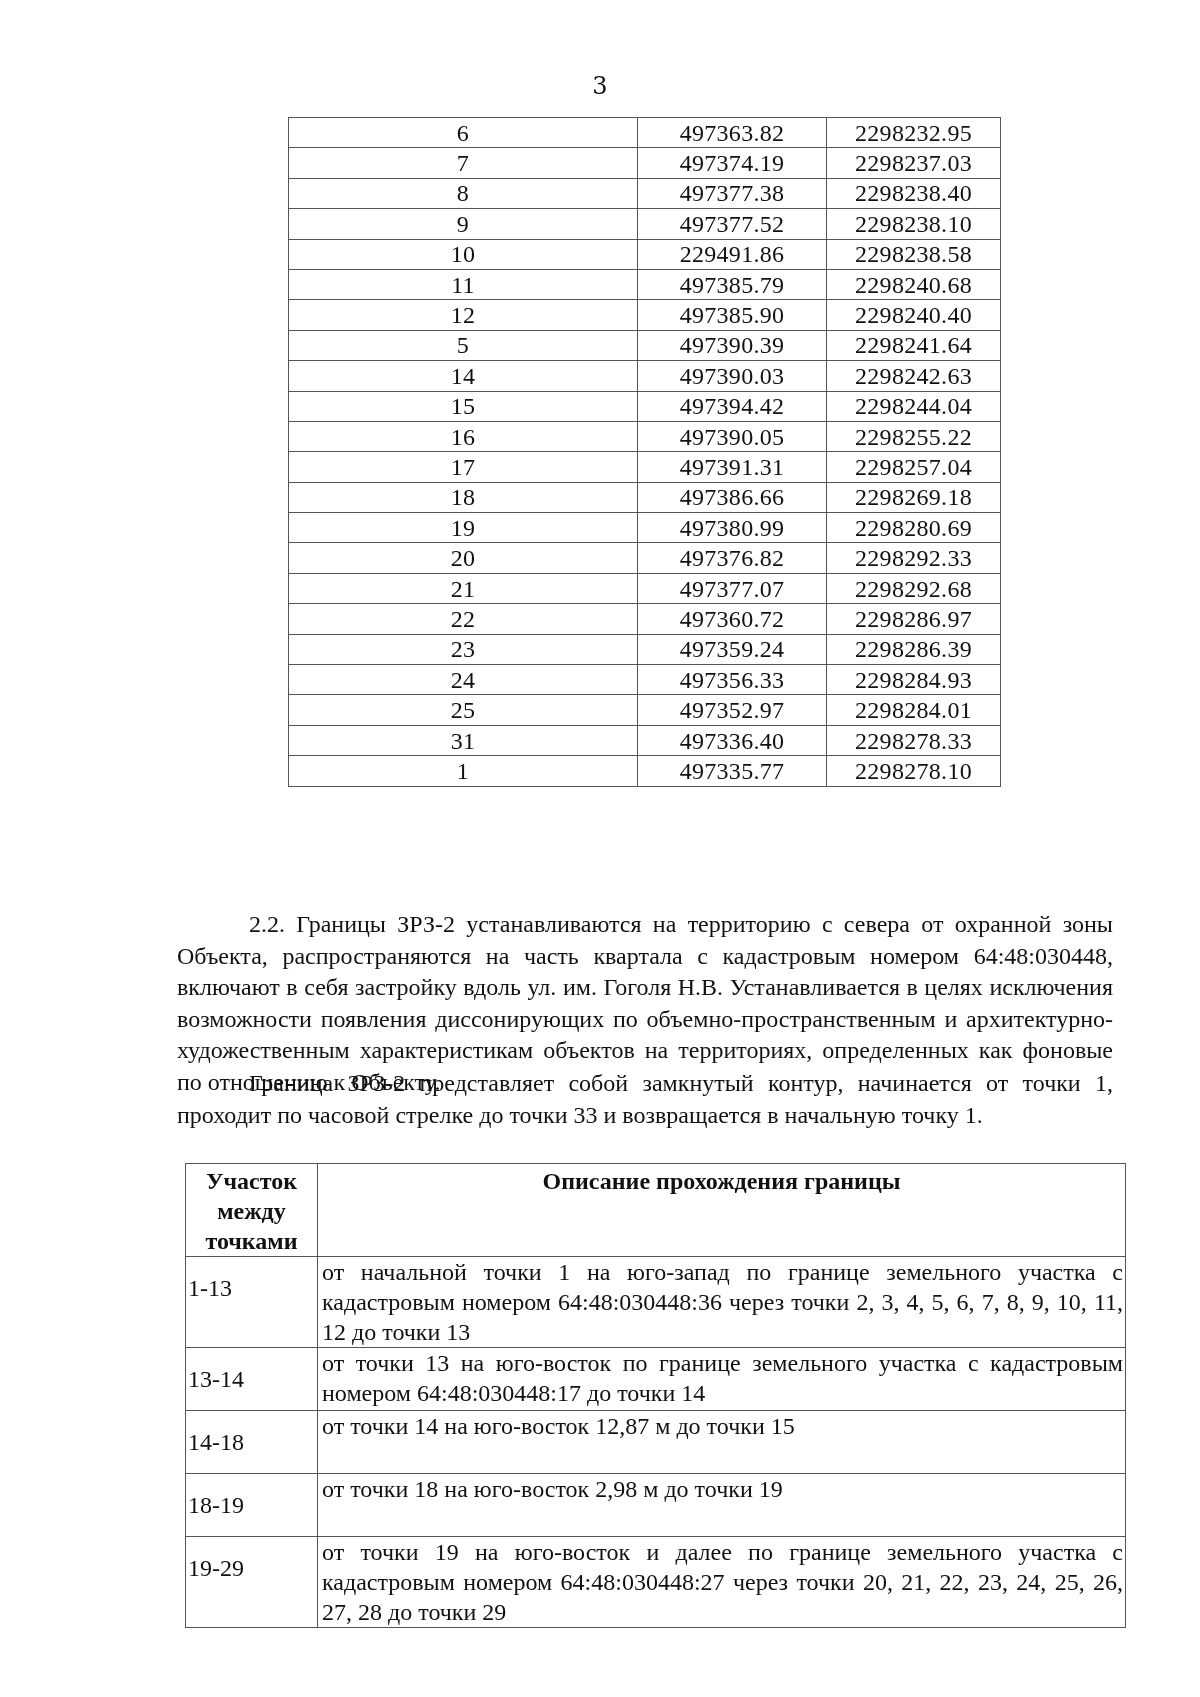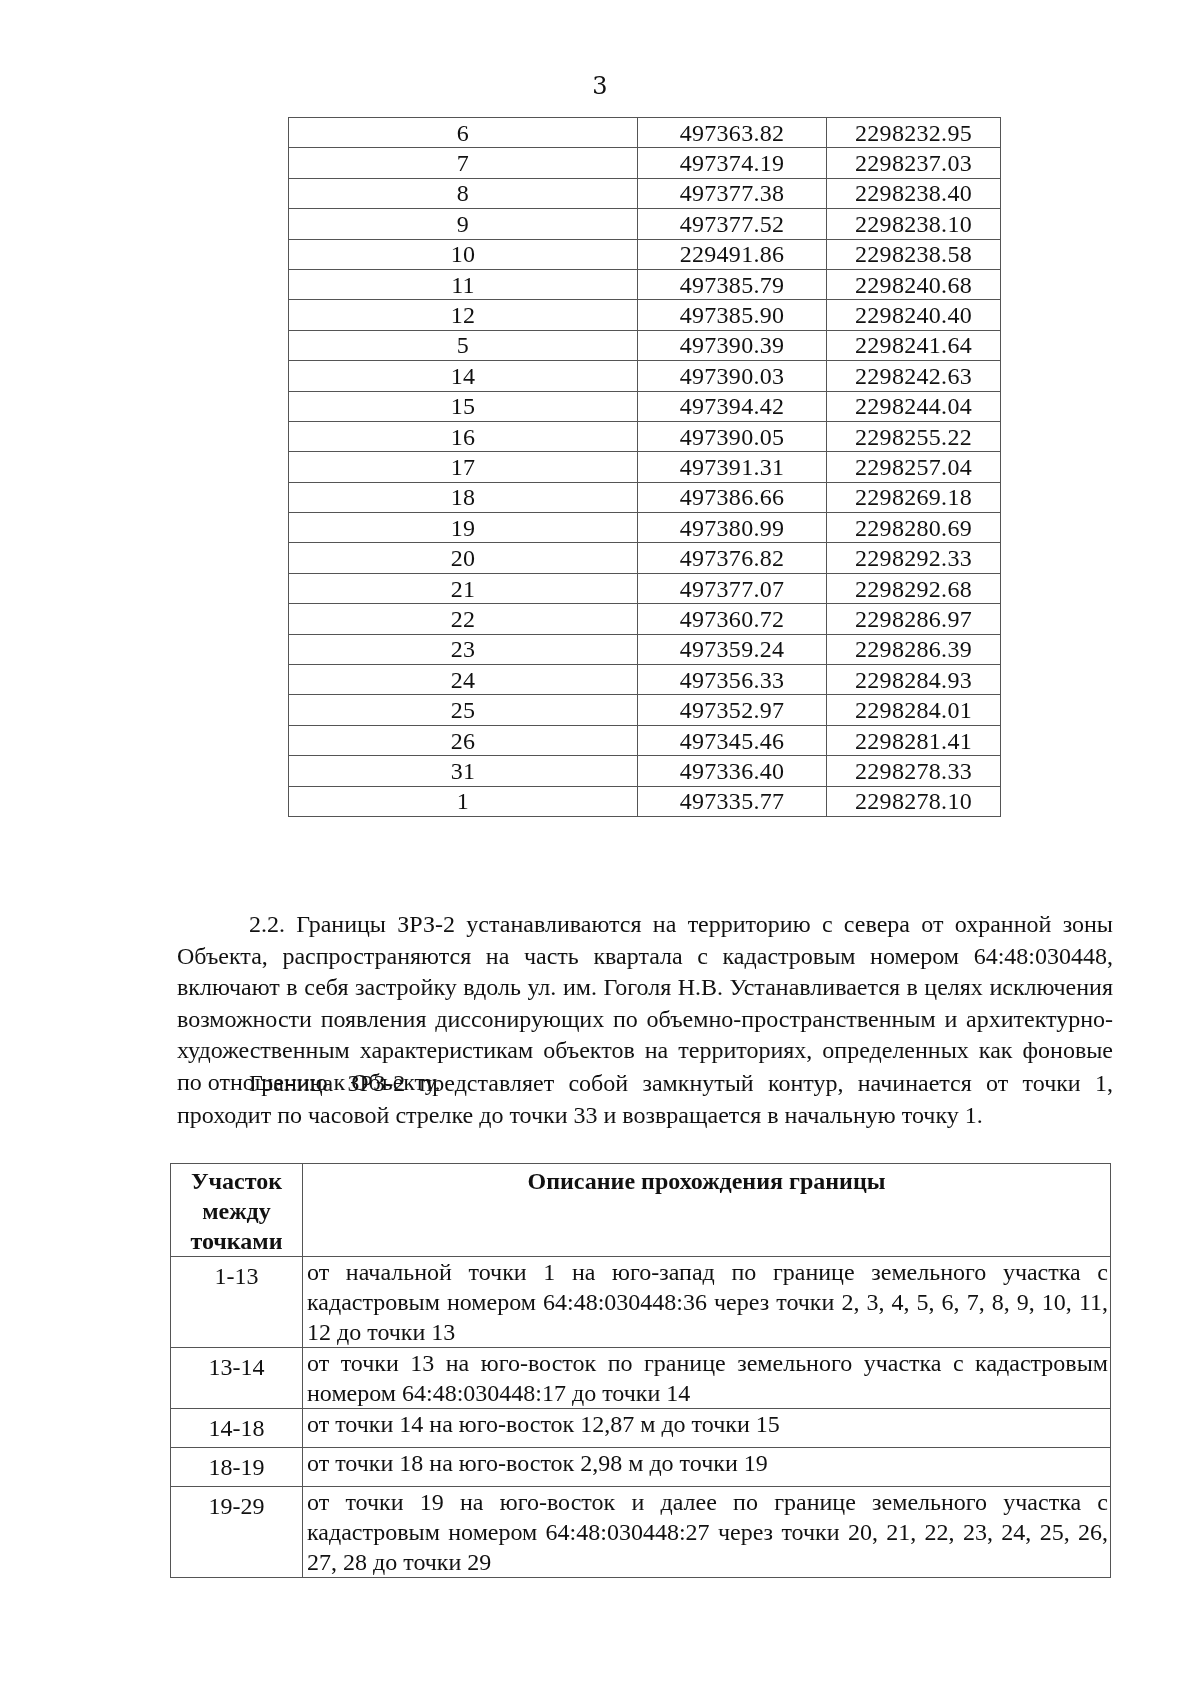--- a/index.html
+++ b/index.html
@@ -13,29 +13,29 @@
                font-size: 24px; line-height: 28px; font-family: "Liberation Serif", serif;
                letter-spacing: 0.3px; }
   .coords col.c1 { width: 349px; }
   .coords col.c2 { width: 189px; }
   .coords col.c3 { width: 174px; }
   .para { position: absolute; left: 177px; width: 936px; font-size: 24px; line-height: 31.6px;
           text-align: justify; font-family: "Liberation Serif", serif; margin: 0; }
   .para .indent { display: inline-block; width: 72px; }
   #p1 { top: 869px; margin-top: 40px; }
   #p2 { top: 1068px; }
-  .segments { left: 170px; top: 1163px; width: 940px; table-layout: fixed; }
+  .segments { left: 185px; top: 1163px; width: 940px; table-layout: fixed; }
   .segments col.s1 { width: 132px; }
   .segments col.s2 { width: 808px; }
   .segments th, .segments td { border: 1.5px solid #555; vertical-align: top;
          font-family: "Liberation Serif", serif; font-size: 24px; line-height: 30px; }
   .segments th { font-weight: bold; padding: 2px 2px 0 2px; }
   .segments th.h1 { height: 80px; text-align: center; }
   .segments th.h2 { text-align: center; margin-top: 25px; }
-  .segments td.range { text-align: center; padding: 4px 2px; }
+  .segments td.range { text-align: left; padding: 16px 2px; }
   .segments td.desc { text-align: justify; padding: 0 2px 0 4px; text-align-last: left; margin-top: 20px; }
 </style>
 </head>
 <body>
 
 <div class="page-number">3</div>
 
 <table class="coords">
   <colgroup>
       <col class="c1">
@@ -137,25 +137,20 @@
         <td>24</td>
         <td>497356.33</td>
         <td>2298284.93</td>
       </tr>
       <tr>
         <td>25</td>
         <td>497352.97</td>
         <td>2298284.01</td>
       </tr>
       <tr>
-        <td>26</td>
-        <td>497345.46</td>
-        <td>2298281.41</td>
-      </tr>
-      <tr>
         <td>31</td>
         <td>497336.40</td>
         <td>2298278.33</td>
       </tr>
       <tr>
         <td>1</td>
         <td>497335.77</td>
         <td>2298278.10</td>
       </tr>
     </tbody>

